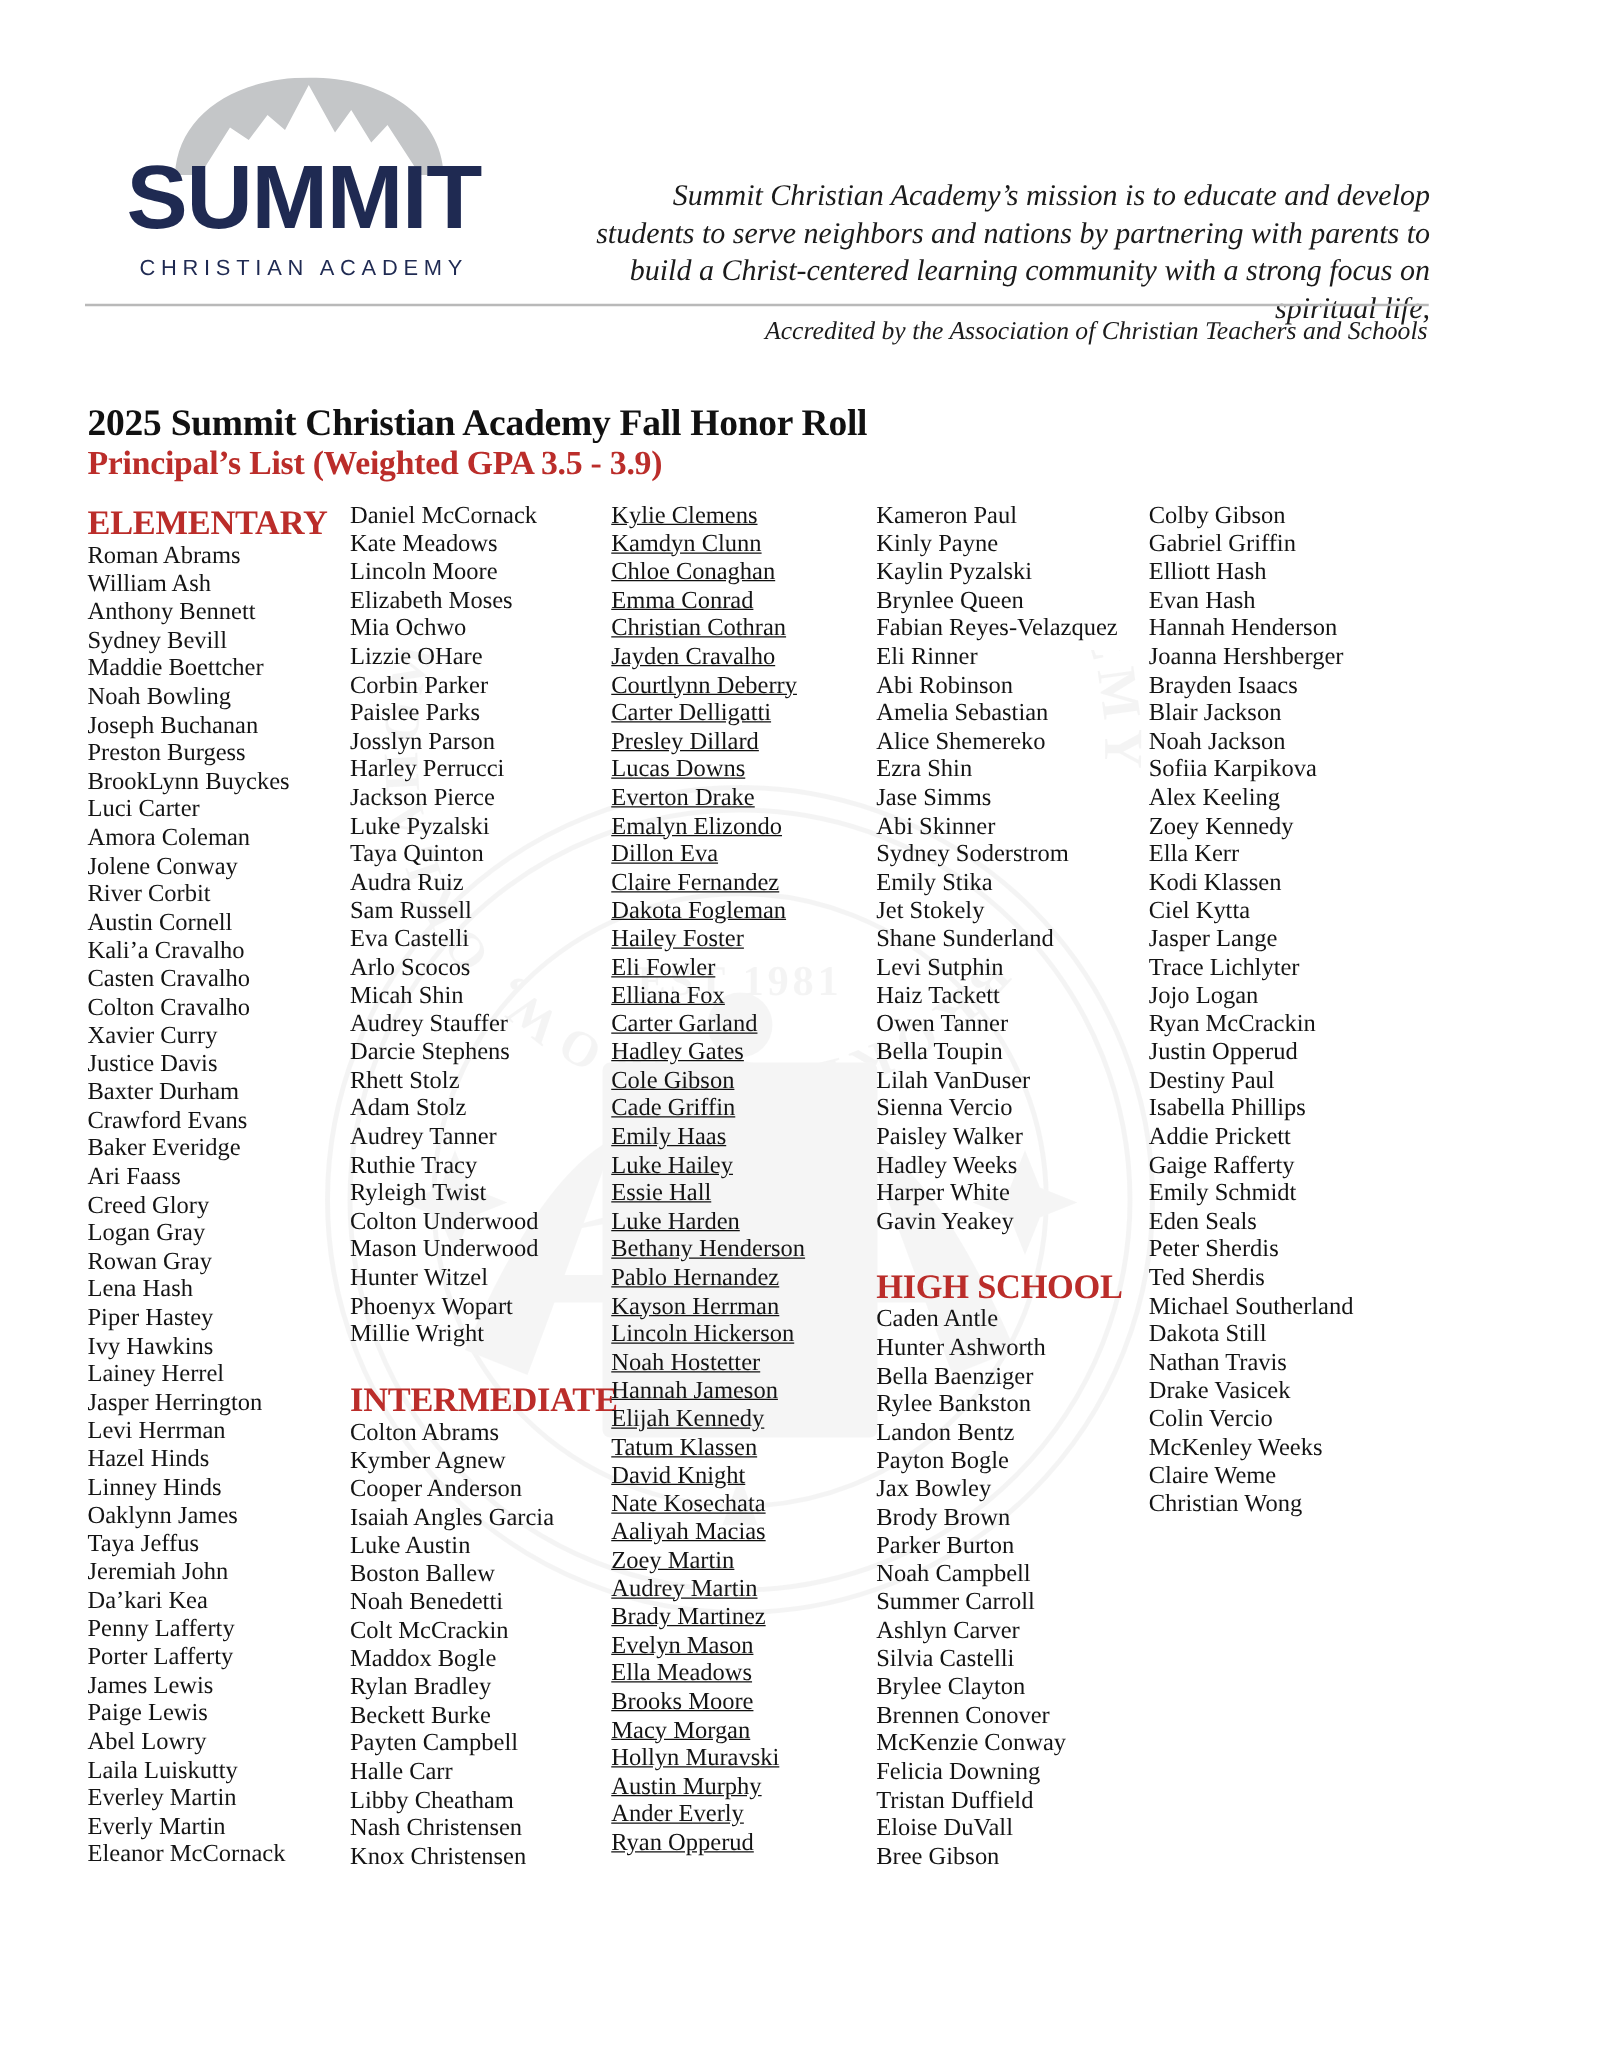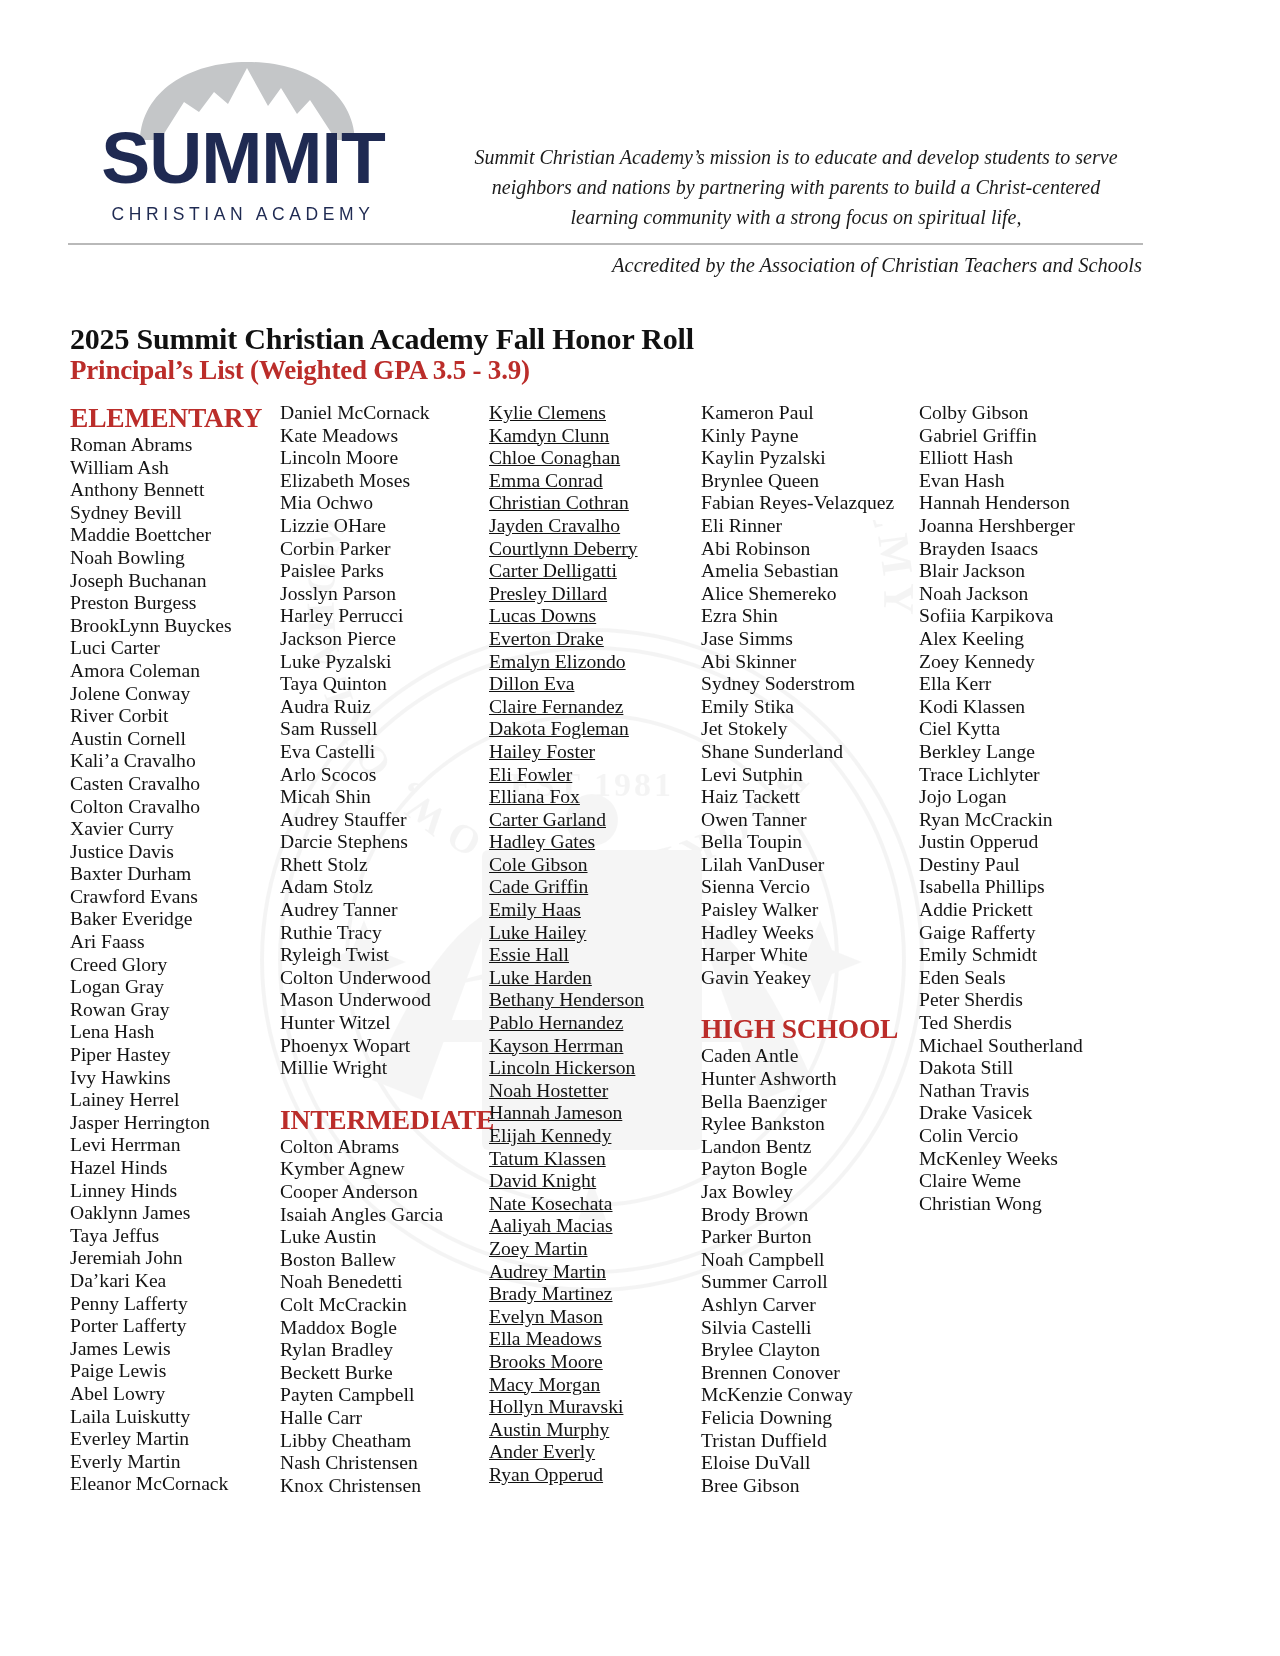--- a/index.html
+++ b/index.html
@@ -56,25 +56,25 @@
     font-family: "Liberation Sans", "DejaVu Sans", sans-serif;
     font-weight: normal;
     font-size: 17.5px;
     letter-spacing: 4.6px;
     color: #1f2a52;
     text-align: center;
   }
 
   #mission {
     position: absolute;
-    left: 460px; top: 142px;
+    left: 472px; top: 142px;
     width: 672px;
-    text-align: center;
+    text-align: right;
     font-style: italic;
-    font-size: 20px;
+    font-size: 24px;
     line-height: 30px;
     color: #1b1b1b;
   }
   #rule-top {
     position: absolute;
     left: 68px; top: 243px;
     width: 1075px;
     height: 2px;
     background: #b9b9b9;
   }
@@ -425,21 +425,21 @@
         <div class="name">Joanna Hershberger</div>
         <div class="name">Brayden Isaacs</div>
         <div class="name">Blair Jackson</div>
         <div class="name">Noah Jackson</div>
         <div class="name">Sofiia Karpikova</div>
         <div class="name">Alex Keeling</div>
         <div class="name">Zoey Kennedy</div>
         <div class="name">Ella Kerr</div>
         <div class="name">Kodi Klassen</div>
         <div class="name">Ciel Kytta</div>
-        <div class="name">Berkley Lange</div>
+        <div class="name">Jasper Lange</div>
         <div class="name">Trace Lichlyter</div>
         <div class="name">Jojo Logan</div>
         <div class="name">Ryan McCrackin</div>
         <div class="name">Justin Opperud</div>
         <div class="name">Destiny Paul</div>
         <div class="name">Isabella Phillips</div>
         <div class="name">Addie Prickett</div>
         <div class="name">Gaige Rafferty</div>
         <div class="name">Emily Schmidt</div>
         <div class="name">Eden Seals</div>

